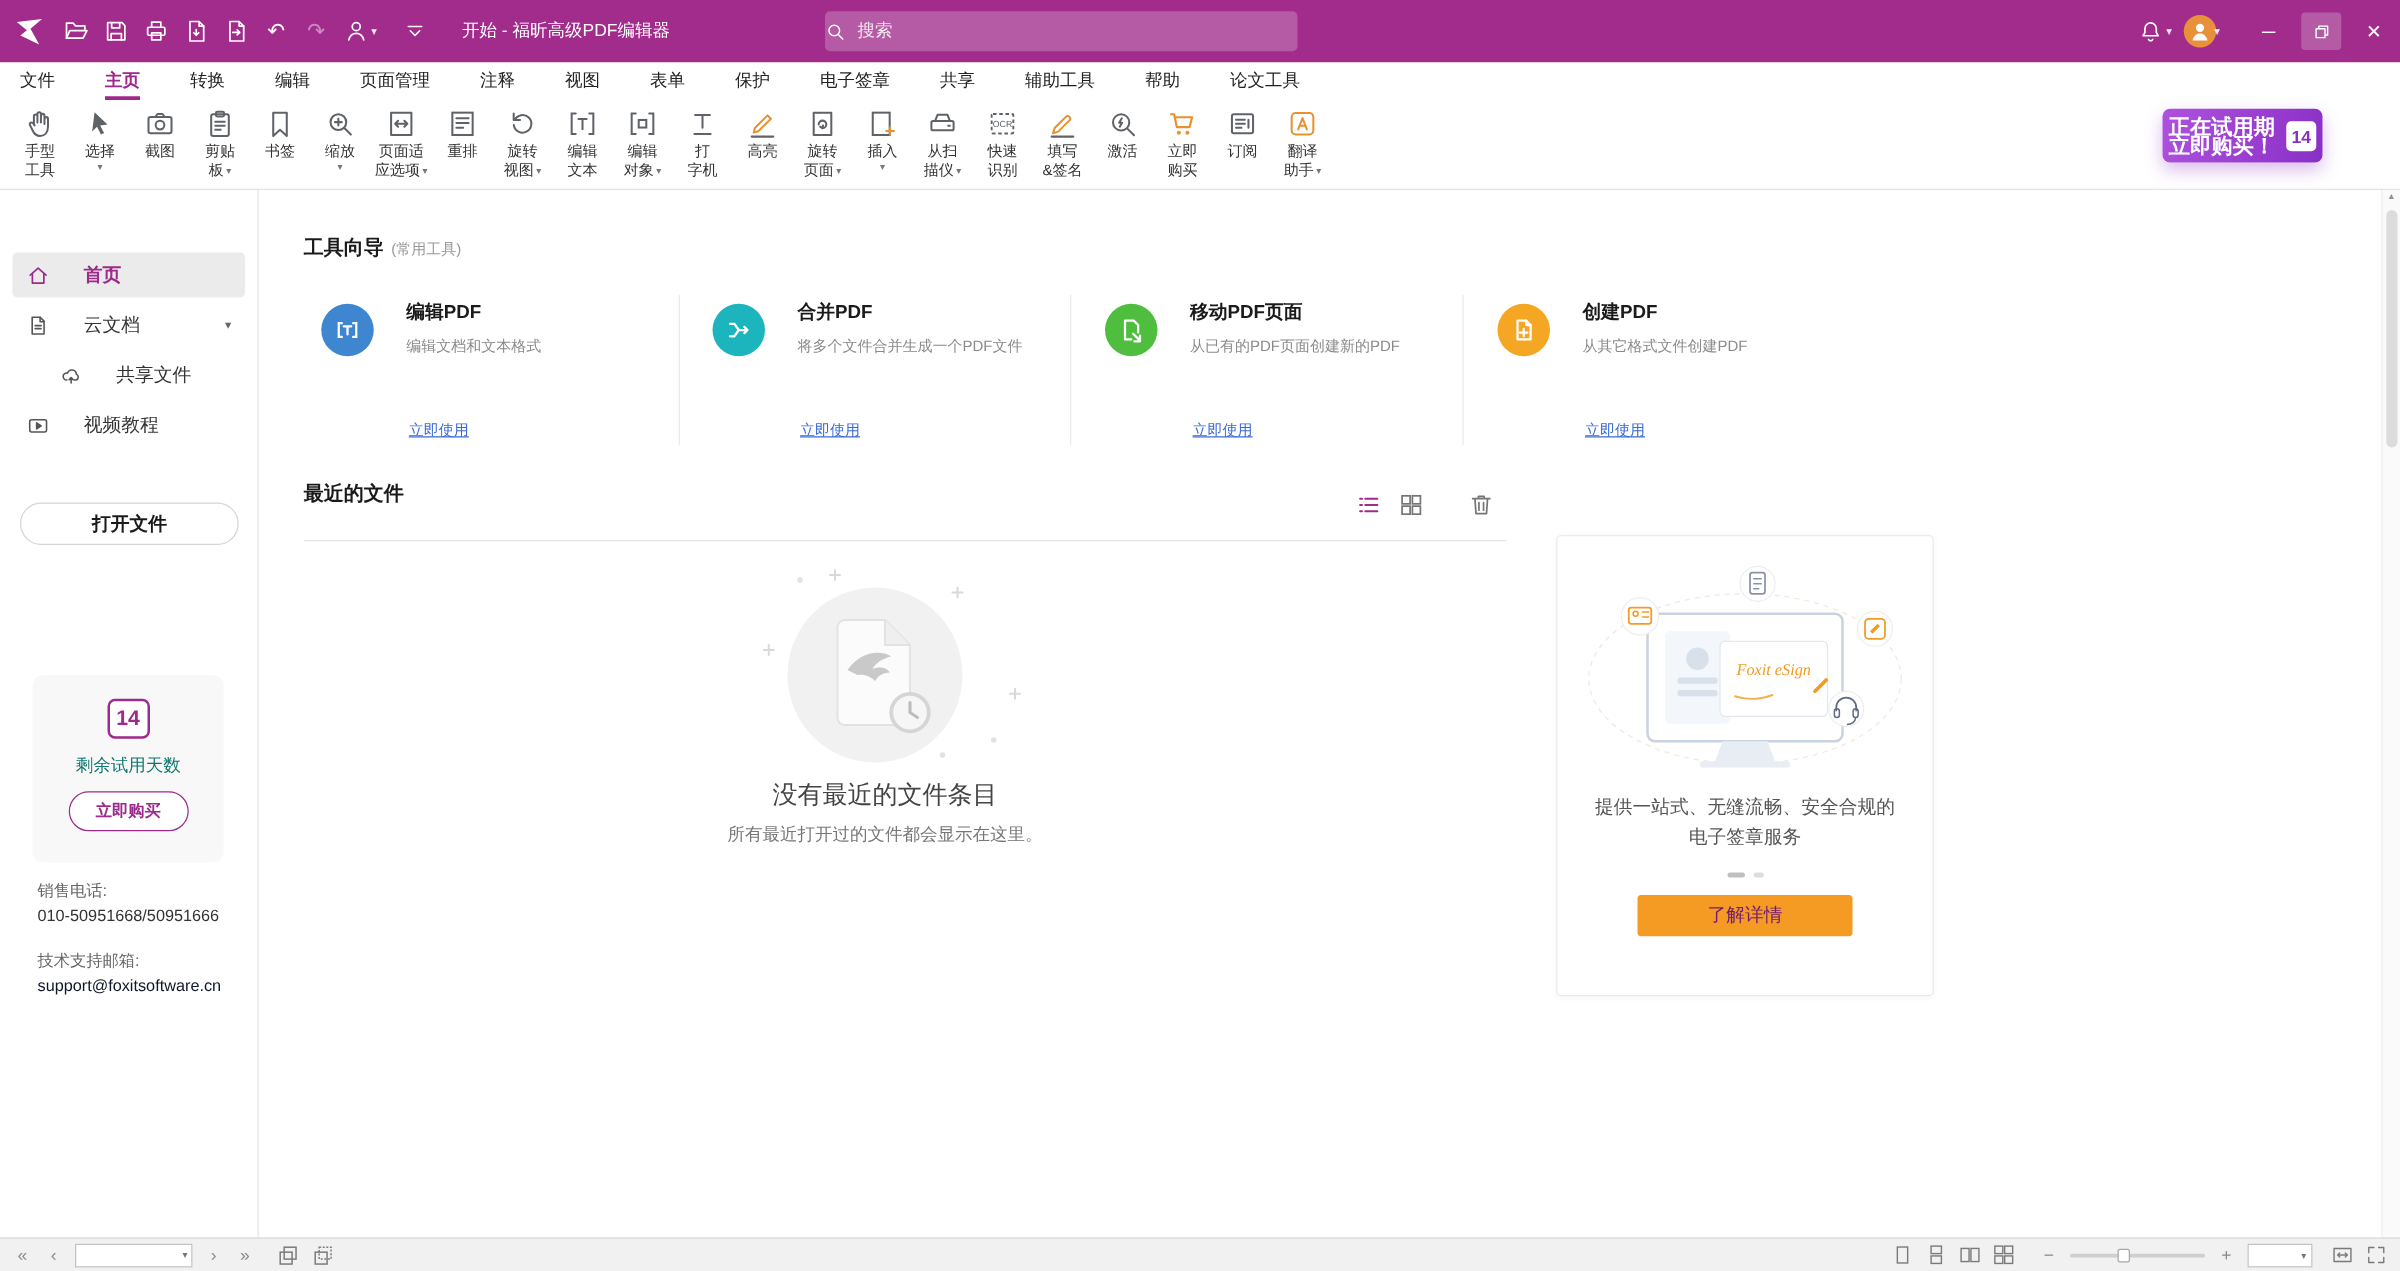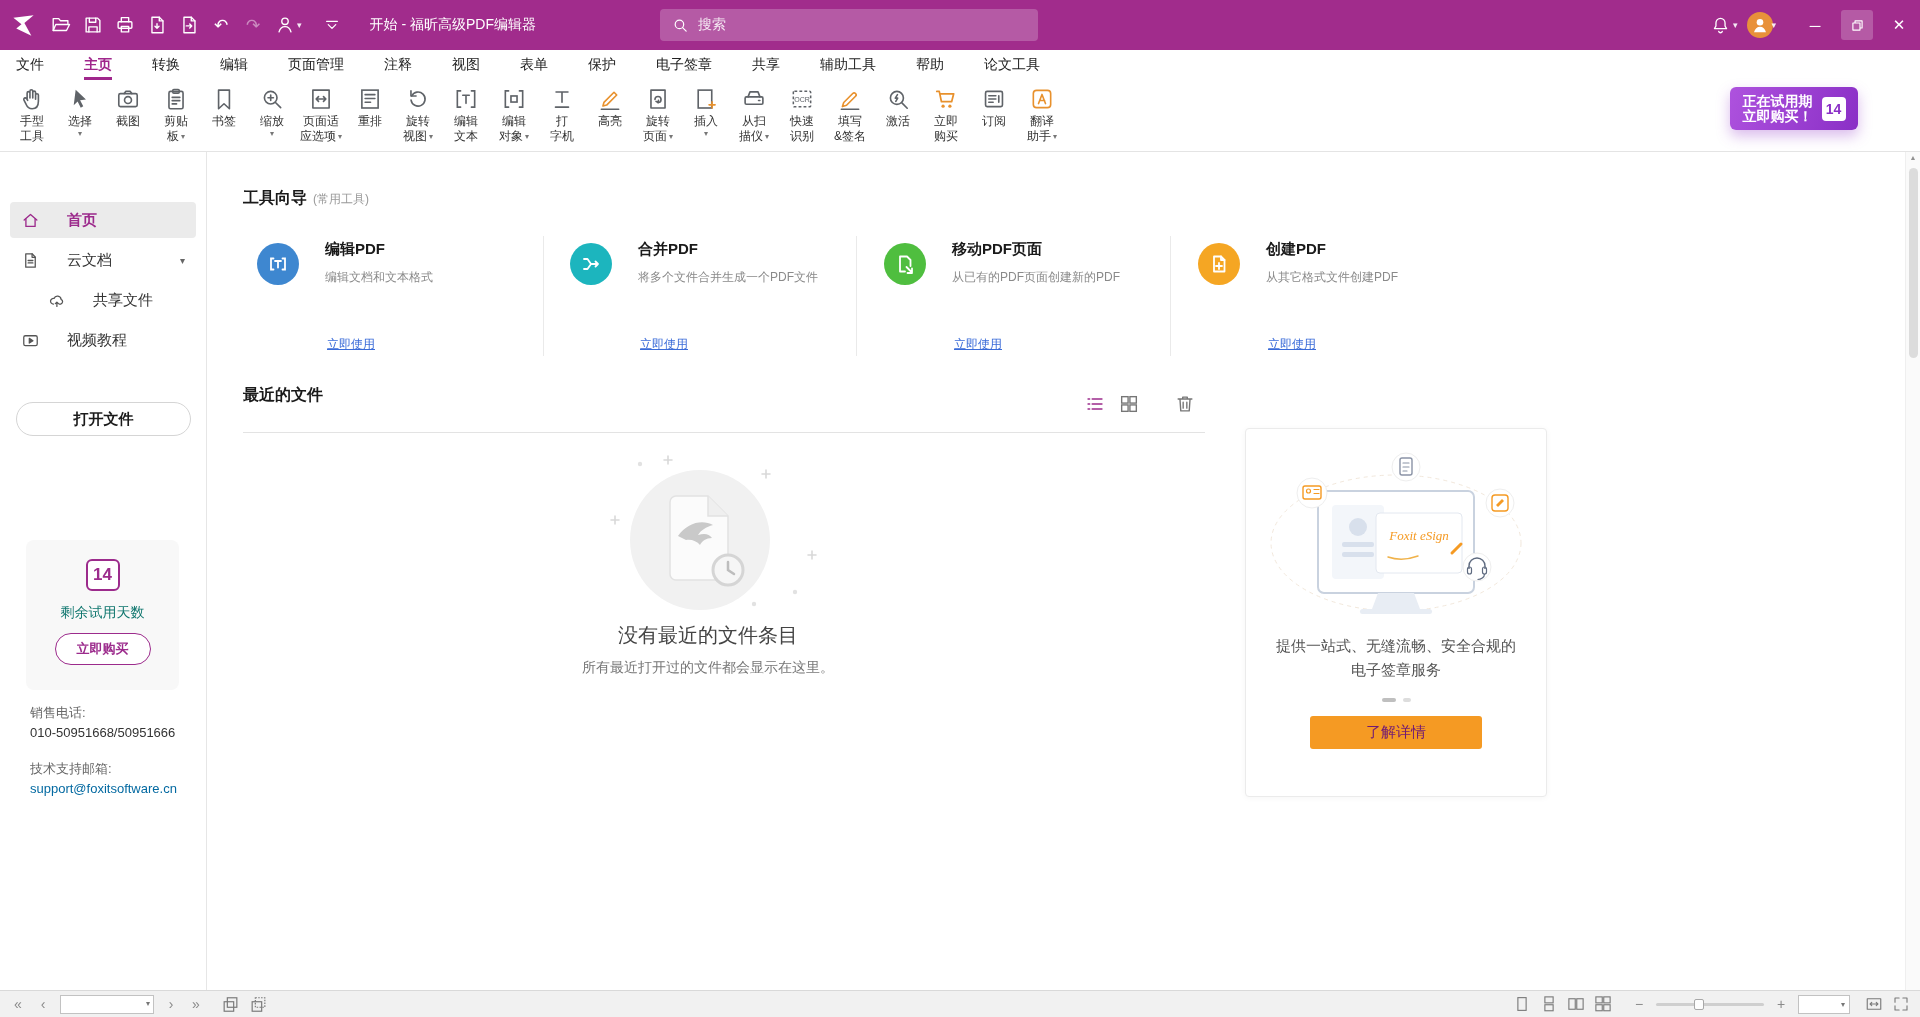--- a/index.html
+++ b/index.html
@@ -8,58 +8,58 @@
   svg{display:block;}
 
   
   .titlebar{position:absolute;top:0;left:0;right:0;height:50px;background:#A12C8C;display:flex;align-items:center;color:#fff;}
   .tb-logo{margin:0 8px 0 10px;}
   .tb-btn{width:32px;height:32px;display:flex;align-items:center;justify-content:center;border-radius:4px;}
   .tb-btn.glyph{font-size:17px;color:#fff;}
   .tb-btn.disabled{opacity:.45;}
   .tb-caret{font-size:9px;color:#fff;margin-left:-4px;opacity:.9;}
   .tb-title{font-size:14px;margin-left:22px;white-space:nowrap;}
-  .tb-search{position:absolute;left:660px;top:9px;width:378px;height:32px;background:rgba(255,255,255,.22);border-radius:4px;display:flex;align-items:center;padding:0 12px;gap:9px;font-size:14px;color:rgba(255,255,255,.85);}
+  .tb-search{position:absolute;left:660px;top:9px;width:378px;height:32px;background:rgba(255,255,255,.22);border-radius:4px;display:flex;align-items:center;padding:0 0;gap:9px;font-size:14px;color:rgba(255,255,255,.85);}
   .tb-right{position:absolute;right:0;top:0;height:50px;display:flex;align-items:center;}
   .avatar{width:26px;height:26px;border-radius:50%;background:#E8913A;display:flex;align-items:center;justify-content:center;overflow:hidden;}
   .winbtn{width:42px;height:50px;display:flex;align-items:center;justify-content:center;color:#fff;font-size:15px;}
   .restore-box{width:32px;height:30px;background:rgba(255,255,255,.22);border-radius:3px;display:flex;align-items:center;justify-content:center;}
 
   
   .menubar{position:absolute;top:50px;left:0;right:0;height:30px;background:#fff;display:flex;align-items:stretch;padding-left:16px;gap:40px;font-size:14px;color:#222;}
   .menu-item{display:flex;align-items:center;position:relative;white-space:nowrap;}
   .menu-item.active{color:#A0278C;font-weight:bold;}
   .menu-item.active::after{content:"";position:absolute;left:0;right:0;bottom:0;height:3px;background:#A0278C;}
 
   
   .ribbon{position:absolute;top:80px;left:0;right:0;height:72px;background:#fff;border-bottom:1px solid #E4E4E4;display:flex;align-items:flex-start;padding:5px 0 0 10px;gap:4px;}
   .rbtn{min-width:44px;display:flex;flex-direction:column;align-items:center;font-size:12px;line-height:15px;color:#333;padding:1px 2px;border-radius:3px;text-align:center;}
   .rbtn .ric{margin-bottom:2px;}
   .rb-caret{font-size:8px;color:#777;line-height:10px;}
   .rb-l2{display:flex;align-items:center;gap:2px;}
   .trial-badge{position:absolute;right:62px;top:7px;width:128px;height:43px;border-radius:6px;background:linear-gradient(110deg,#AE52DE 0%,#8A2FC6 100%);box-shadow:0 6px 14px rgba(150,60,200,.35);display:flex;align-items:center;justify-content:center;gap:9px;color:#fff;}
-  .trial-badge .txt{font-size:14px;font-weight:bold;line-height:15px;text-align:center;}
+  .trial-badge .txt{font-size:17px;font-weight:bold;line-height:15px;text-align:center;}
   .trial-badge .days{width:24px;height:24px;background:#fff;border-radius:4px;color:#8A2FC6;font-weight:bold;font-size:14px;display:flex;align-items:center;justify-content:center;}
 
   
   .sidebar{position:absolute;top:152px;left:0;width:207px;bottom:27px;background:#fff;border-right:1px solid #E6E6E6;}
   .side-nav{padding-top:46px;}
   .side-item{display:flex;align-items:center;gap:27px;height:36px;margin:4px 10px;padding:0 11px;border-radius:4px;font-size:15px;color:#333;}
   .side-item.active{background:#EBEBEB;color:#9C2B8C;font-weight:bold;}
   .side-item.indent{padding-left:37px;}
   .side-caret{margin-left:auto;font-size:10px;color:#666;}
   .open-file-btn{margin:44px 16px 0;width:175px;height:34px;border:1px solid #D5D5D5;border-radius:17px;background:#fff;display:flex;align-items:center;justify-content:center;font-size:15px;font-weight:bold;color:#1a1a1a;}
   .trial-card{position:absolute;left:26px;top:388px;width:153px;height:150px;background:#F8F8F8;border-radius:8px;display:flex;flex-direction:column;align-items:center;padding-top:19px;}
   .trial-days{width:34px;height:32px;background:#fff;border:2px solid #9C2B8C;border-radius:6px;color:#9C2B8C;font-weight:bold;font-size:17px;display:flex;align-items:center;justify-content:center;}
   .trial-caption{margin-top:13px;font-size:14px;color:#0f766e;}
   .trial-buy{margin-top:11px;padding:6px 21px;border:1px solid #9C2B8C;border-radius:16px;background:#fff;color:#9C2B8C;font-size:13px;font-weight:bold;}
   .contact{position:absolute;left:30px;top:552px;font-size:13px;line-height:18px;}
   .contact .lbl{color:#666;}
   .contact .val{color:#333;margin:2px 0 18px;}
-  .contact .mail{color:#0369a1;}
+  .contact .mail{color:#0f172a;}
 
   
   .content{position:absolute;top:152px;left:208px;right:0;bottom:27px;background:#fff;}
   .content-scrollbar{position:absolute;right:0;top:0;bottom:0;width:15px;background:#FAFAFA;border-left:1px solid #EFEFEF;}
   .scroll-up{position:absolute;top:2px;left:0;right:0;text-align:center;font-size:7px;color:#909090;}
   .scroll-thumb{position:absolute;top:16px;left:3px;width:9px;height:190px;background:#DCDCDC;border-radius:5px;}
   .tools-title{position:absolute;left:35px;top:36px;font-size:16px;font-weight:bold;color:#1a1a1a;}
   .tools-sub{font-size:12px;color:#999;font-weight:normal;margin-left:6px;}
   .card{position:absolute;top:80px;width:290px;height:130px;}
   .card-icon{position:absolute;left:0;top:11px;width:42px;height:42px;border-radius:50%;display:flex;align-items:center;justify-content:center;}

